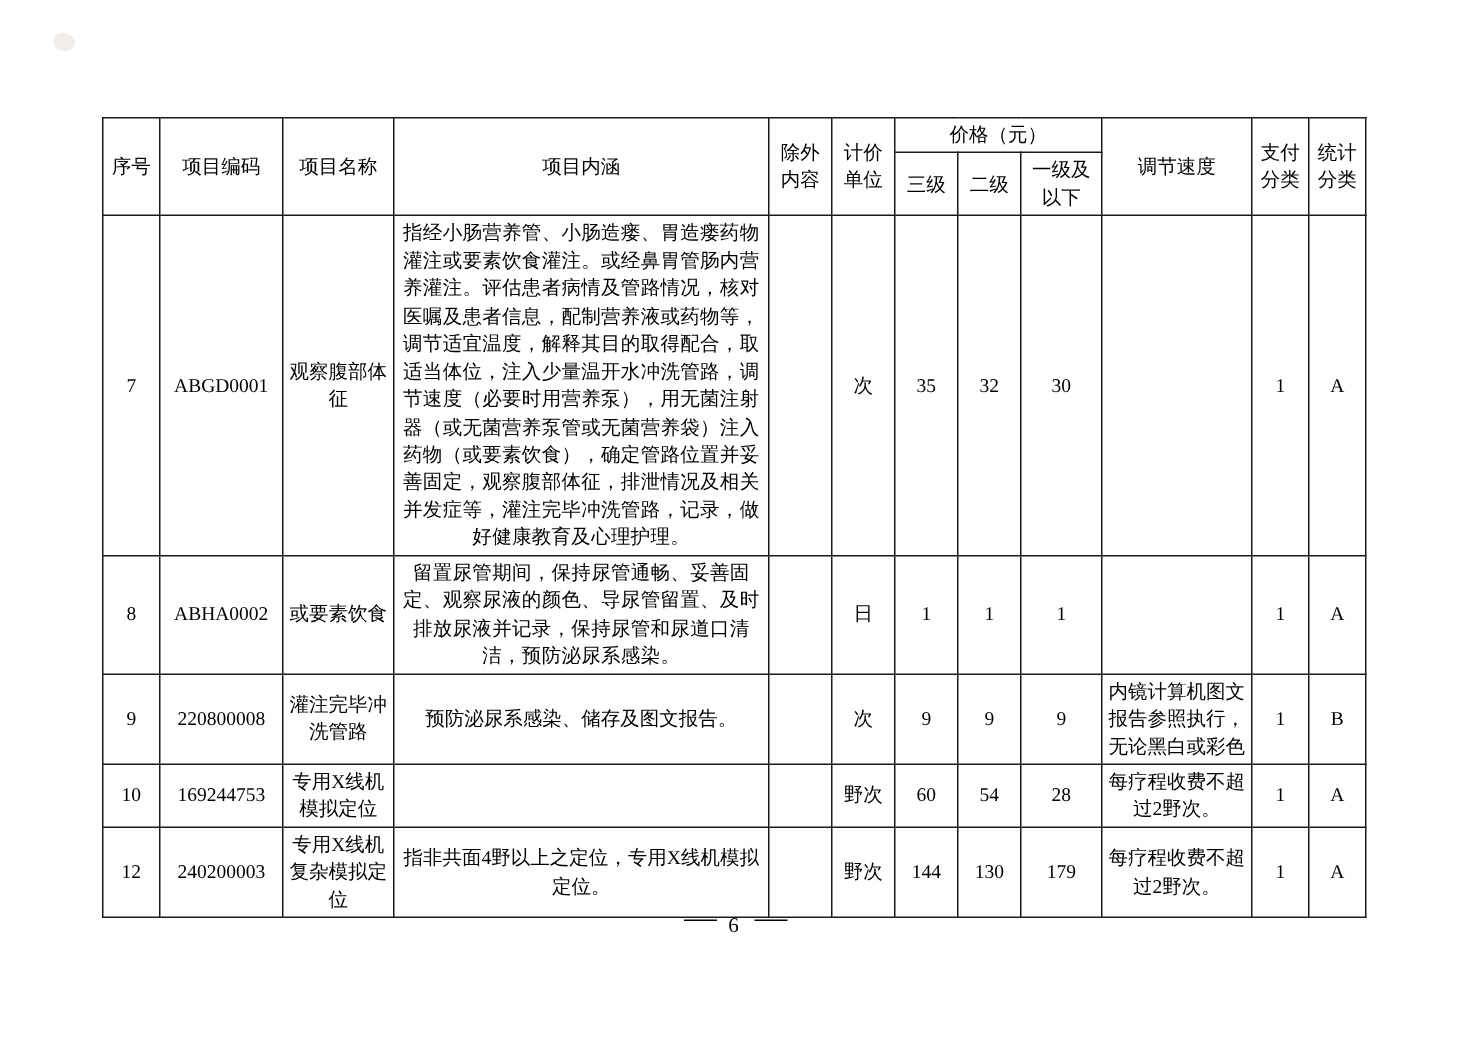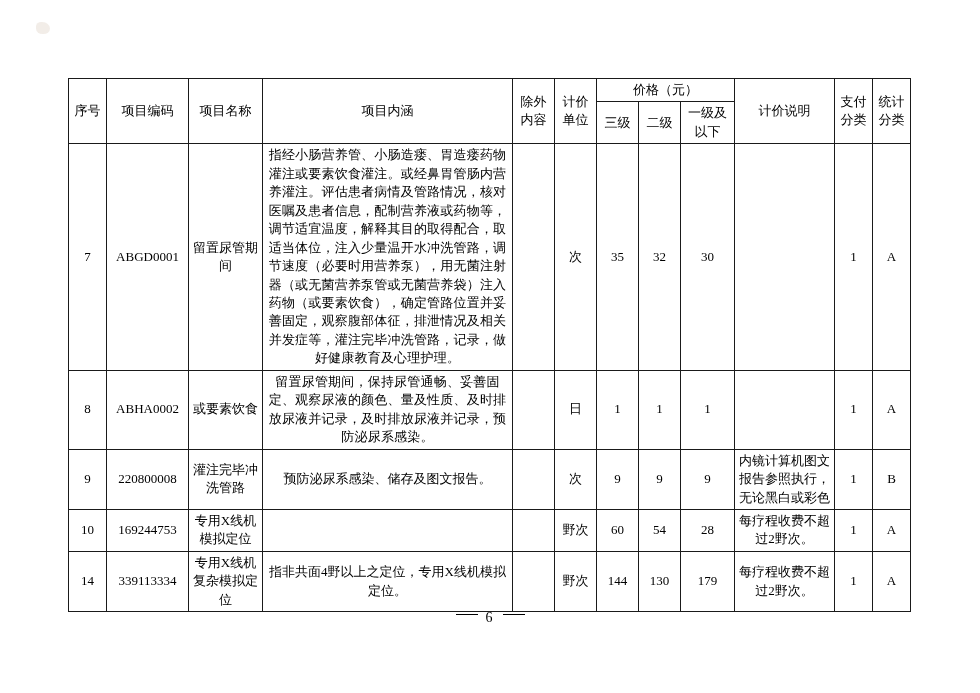--- a/index.html
+++ b/index.html
@@ -146,52 +146,52 @@
       </colgroup>
       <thead>
         <tr>
           <th rowspan="2" class="hdr-cell hdr-tall">序号</th>
           <th rowspan="2" class="hdr-cell">项目编码</th>
           <th rowspan="2" class="hdr-cell">项目名称</th>
           <th rowspan="2" class="hdr-cell">项目内涵</th>
           <th rowspan="2" class="hdr-cell hdr-two-line">除外<br>内容</th>
           <th rowspan="2" class="hdr-cell hdr-two-line">计价<br>单位</th>
           <th colspan="3" class="hdr-cell">价格（元）</th>
-          <th rowspan="2" class="hdr-cell">计价说明</th>
+          <th rowspan="2" class="hdr-cell">调节速度</th>
           <th rowspan="2" class="hdr-cell hdr-two-line">支付<br>分类</th>
           <th rowspan="2" class="hdr-cell hdr-two-line">统计<br>分类</th>
         </tr>
         <tr>
           <th class="hdr-cell">三级</th>
           <th class="hdr-cell">二级</th>
           <th class="hdr-cell hdr-two-line">一级及<br>以下</th>
         </tr>
       </thead>
       <tbody>
 
         <tr class="row-7">
           <td class="cell-num">7</td>
           <td class="cell-code">ABGD0001</td>
-          <td class="cell-name">留置尿管期间</td>
+          <td class="cell-name">观察腹部体征</td>
           <td class="cell-content">指经小肠营养管、小肠造瘘、胃造瘘药物灌注或要素饮食灌注。或经鼻胃管肠内营养灌注。评估患者病情及管路情况，核对医嘱及患者信息，配制营养液或药物等，调节适宜温度，解释其目的取得配合，取适当体位，注入少量温开水冲洗管路，调节速度（必要时用营养泵），用无菌注射器（或无菌营养泵管或无菌营养袋）注入药物（或要素饮食），确定管路位置并妥善固定，观察腹部体征，排泄情况及相关并发症等，灌注完毕冲洗管路，记录，做好健康教育及心理护理。</td>
           <td></td>
           <td class="cell-unit">次</td>
           <td class="cell-num">35</td>
           <td class="cell-num">32</td>
           <td class="cell-num">30</td>
           <td class="cell-note"></td>
           <td class="cell-num">1</td>
           <td class="cell-num">A</td>
         </tr>
 
         <tr>
           <td class="cell-num">8</td>
           <td class="cell-code">ABHA0002</td>
           <td class="cell-name">或要素饮食</td>
-          <td class="cell-content">留置尿管期间，保持尿管通畅、妥善固定、观察尿液的颜色、量及性质、及时排放尿液并记录，及时排放尿液并记录，预防泌尿系感染。</td>
+          <td class="cell-content">留置尿管期间，保持尿管通畅、妥善固定、观察尿液的颜色、导尿管留置、及时排放尿液并记录，保持尿管和尿道口清洁，预防泌尿系感染。</td>
           <td></td>
           <td class="cell-unit">日</td>
           <td class="cell-num">1</td>
           <td class="cell-num">1</td>
           <td class="cell-num">1</td>
           <td class="cell-note"></td>
           <td class="cell-num">1</td>
           <td class="cell-num">A</td>
         </tr>
 
@@ -219,22 +219,22 @@
           <td class="cell-unit">野次</td>
           <td class="cell-num">60</td>
           <td class="cell-num">54</td>
           <td class="cell-num">28</td>
           <td class="cell-note">每疗程收费不超过2野次。</td>
           <td class="cell-num">1</td>
           <td class="cell-num">A</td>
         </tr>
 
         <tr>
-          <td class="cell-num">14</td>
-          <td class="cell-code">339113334</td>
+          <td class="cell-num">12</td>
+          <td class="cell-code">240200003</td>
           <td class="cell-name">专用X线机复杂模拟定位</td>
           <td class="cell-content-mid">指非共面4野以上之定位，专用X线机模拟定位。</td>
           <td></td>
           <td class="cell-unit">野次</td>
           <td class="cell-num">144</td>
           <td class="cell-num">130</td>
           <td class="cell-num">179</td>
           <td class="cell-note">每疗程收费不超过2野次。</td>
           <td class="cell-num">1</td>
           <td class="cell-num">A</td>

